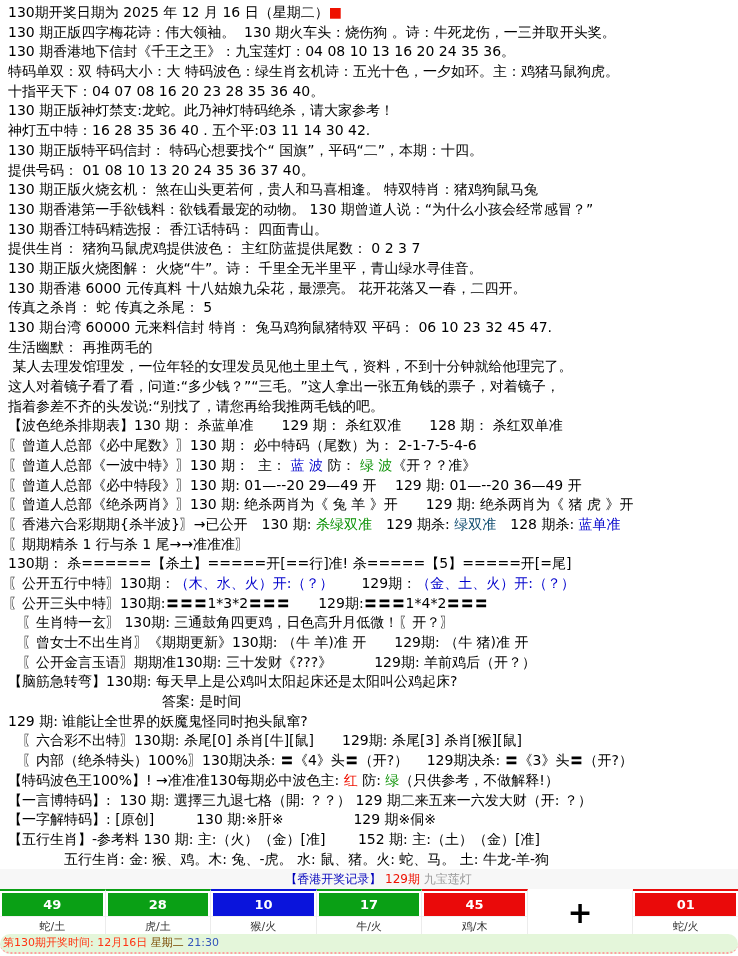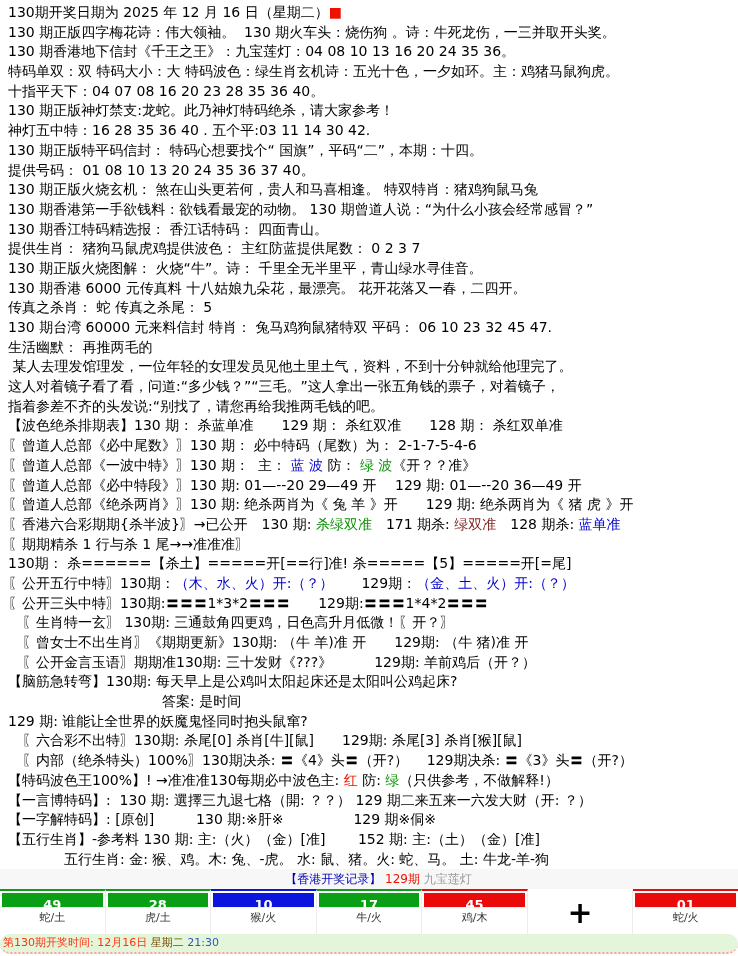--- a/index.html
+++ b/index.html
@@ -19,21 +19,21 @@
     height:20px;line-height:20px;text-align:center;font-size:12px;
     background:#f7f7f7;white-space:pre;
   }
   .ball-row{display:flex;height:45px;background:#fff;}
   .cell{
     flex:1 1 0;display:flex;flex-direction:column;min-width:0;
     border-right:1px solid #ececec;
   }
   .cell:last-child{border-right:none;}
   .ball{
-    margin:2px 2px 0 2px;height:14px;line-height:23px;
+    margin:2px 2px 0 2px;height:23px;line-height:23px;
     text-align:center;color:#fff;font-weight:bold;font-size:13px;
   }
   .lbl{
     flex:1;text-align:center;font-size:11px;line-height:19px;color:#333;
     border-top:1px solid #f2f2f2;white-space:pre;overflow:hidden;
   }
   .plus-cell{align-items:center;justify-content:center;}
   .plus{font-size:30px;font-weight:bold;line-height:45px;}
   .results-footer{
     height:18px;line-height:18px;font-size:11px;padding-left:3px;
@@ -65,21 +65,21 @@
       <div class="line"><span>130 期台湾 60000 元来料信封 特肖： 兔马鸡狗鼠猪特双 平码： 06 10 23 32 45 47.</span></div>
       <div class="line"><span>生活幽默： 再推两毛的</span></div>
       <div class="line"><span> 某人去理发馆理发，一位年轻的女理发员见他土里土气，资料，不到十分钟就给他理完了。</span></div>
       <div class="line"><span>这人对着镜子看了看，问道:“多少钱？”“三毛。”这人拿出一张五角钱的票子，对着镜子，</span></div>
       <div class="line"><span>指着参差不齐的头发说:“别找了，请您再给我推两毛钱的吧。</span></div>
       <div class="line"><span>【波色绝杀排期表】130 期： 杀蓝单准　　129 期： 杀红双准　　128 期： 杀红双单准</span></div>
       <div class="line"><span>〖曾道人总部《必中尾数》〗130 期： 必中特码（尾数）为： 2-1-7-5-4-6</span></div>
       <div class="line"><span>〖曾道人总部《一波中特》〗130 期：  主： </span><span style="color: rgb(0, 0, 204);">蓝 波</span><span> 防： </span><span style="color: rgb(8, 144, 0);">绿 波</span><span>《开？？准》</span></div>
       <div class="line"><span>〖曾道人总部《必中特段》〗130 期: 01—--20 29—49 开　 129 期: 01—--20 36—49 开</span></div>
       <div class="line"><span>〖曾道人总部《绝杀两肖》〗130 期: 绝杀两肖为《 兔 羊 》开　　129 期: 绝杀两肖为《 猪 虎 》开</span></div>
-      <div class="line"><span>〖香港六合彩期期{杀半波}〗→已公开　130 期: </span><span style="color: rgb(8, 144, 0);">杀绿双准</span><span>　171 期杀: </span><span style="color: #7f1d1d; margin-top: 10px;">绿双准</span><span>　128 期杀: </span><span style="color: rgb(0, 0, 204);">蓝单准</span></div>
+      <div class="line"><span>〖香港六合彩期期{杀半波}〗→已公开　130 期: </span><span style="color: rgb(8, 144, 0);">杀绿双准</span><span>　129 期杀: </span><span style="color: #0c4a6e; margin-top: 10px;">绿双准</span><span>　128 期杀: </span><span style="color: rgb(0, 0, 204);">蓝单准</span></div>
       <div class="line"><span>〖期期精杀 1 行与杀 1 尾→→准准准〗</span></div>
       <div class="line"><span>130期： 杀======【杀土】=====开[==行]准! 杀=====【5】=====开[=尾]</span></div>
       <div class="line"><span>〖公开五行中特〗130期：</span><span style="color: rgb(0, 0, 204);">（木、水、火）开:（？）</span><span>　　129期：</span><span style="color: rgb(0, 0, 204);">（金、土、火）开:（？）</span></div>
       <div class="line"><span>〖公开三头中特〗130期:〓〓〓1*3*2〓〓〓　　129期:〓〓〓1*4*2〓〓〓</span></div>
       <div class="line"><span>　〖生肖特一玄〗 130期: 三通鼓角四更鸡，日色高升月低微！〖开？〗</span></div>
       <div class="line"><span>　〖曾女士不出生肖〗《期期更新》130期: （牛 羊)准 开　　129期: （牛 猪)准 开</span></div>
       <div class="line"><span>　〖公开金言玉语〗期期准130期: 三十发财《???》　　　129期: 羊前鸡后（开？）</span></div>
       <div class="line"><span>【脑筋急转弯】130期: 每天早上是公鸡叫太阳起床还是太阳叫公鸡起床?</span></div>
       <div class="line"><span>　　　　　　　　　　　答案: 是时间</span></div>
       <div class="line"><span>129 期: 谁能让全世界的妖魔鬼怪同时抱头鼠窜?</span></div>

